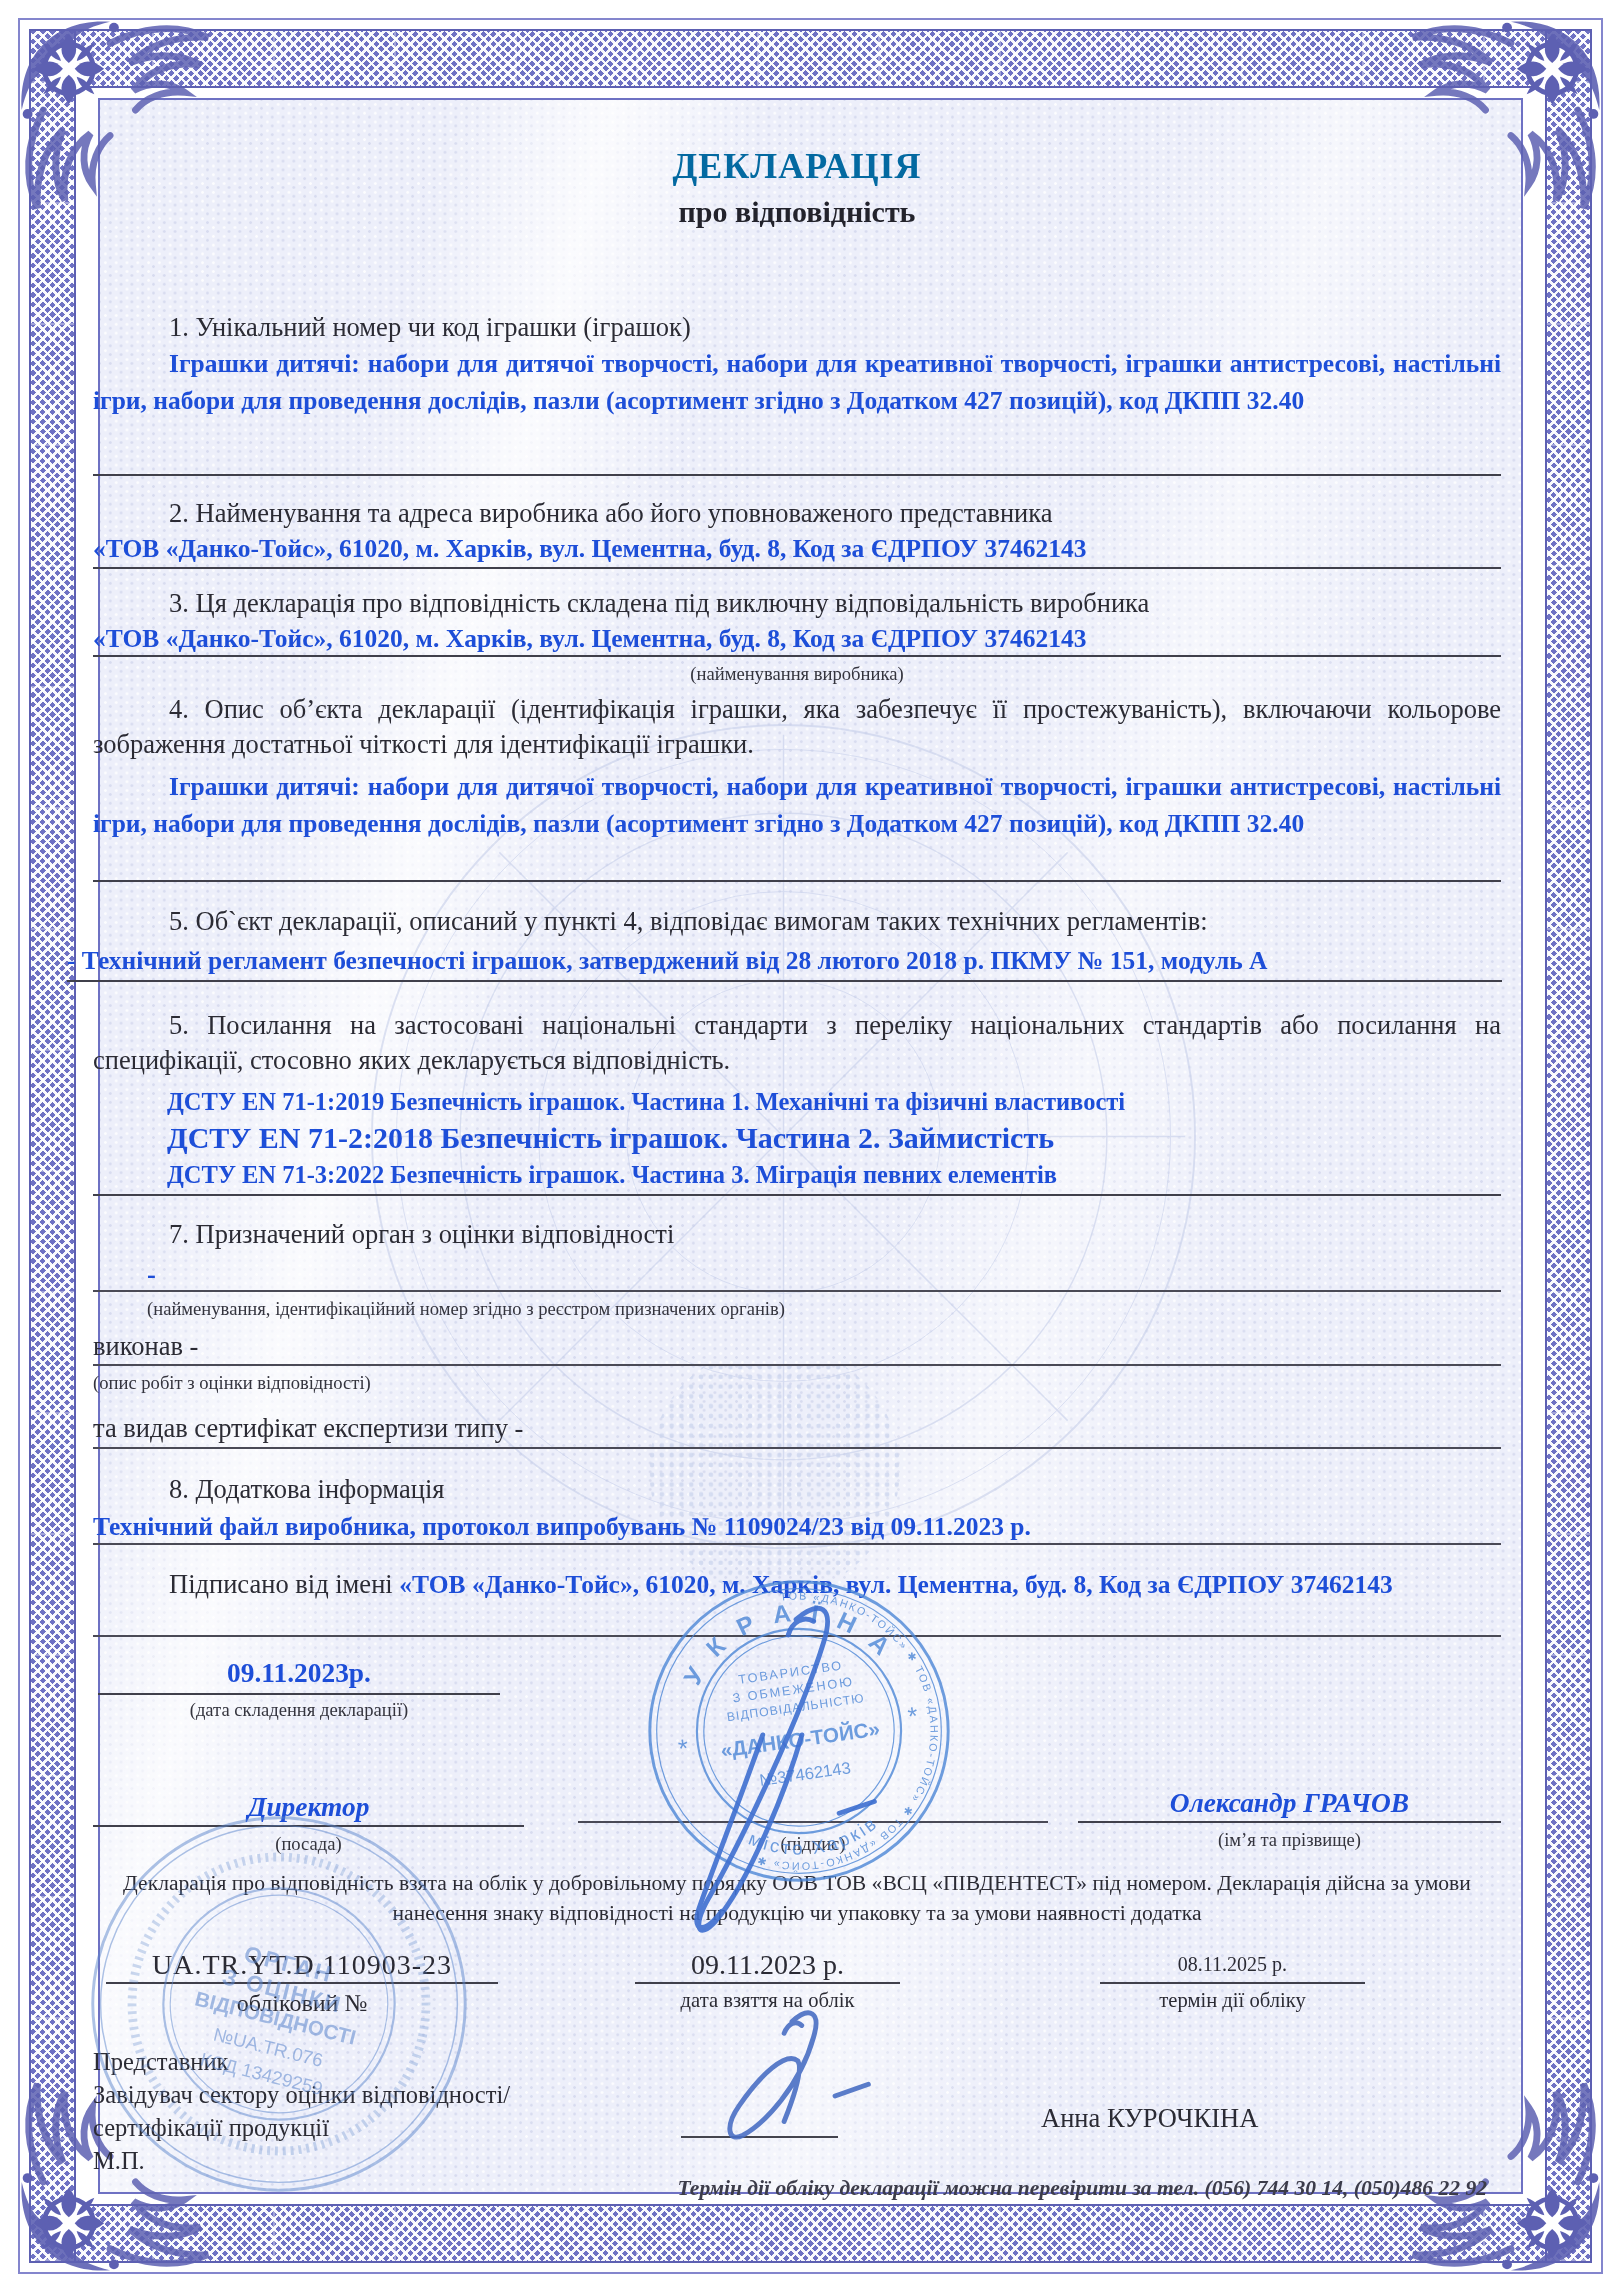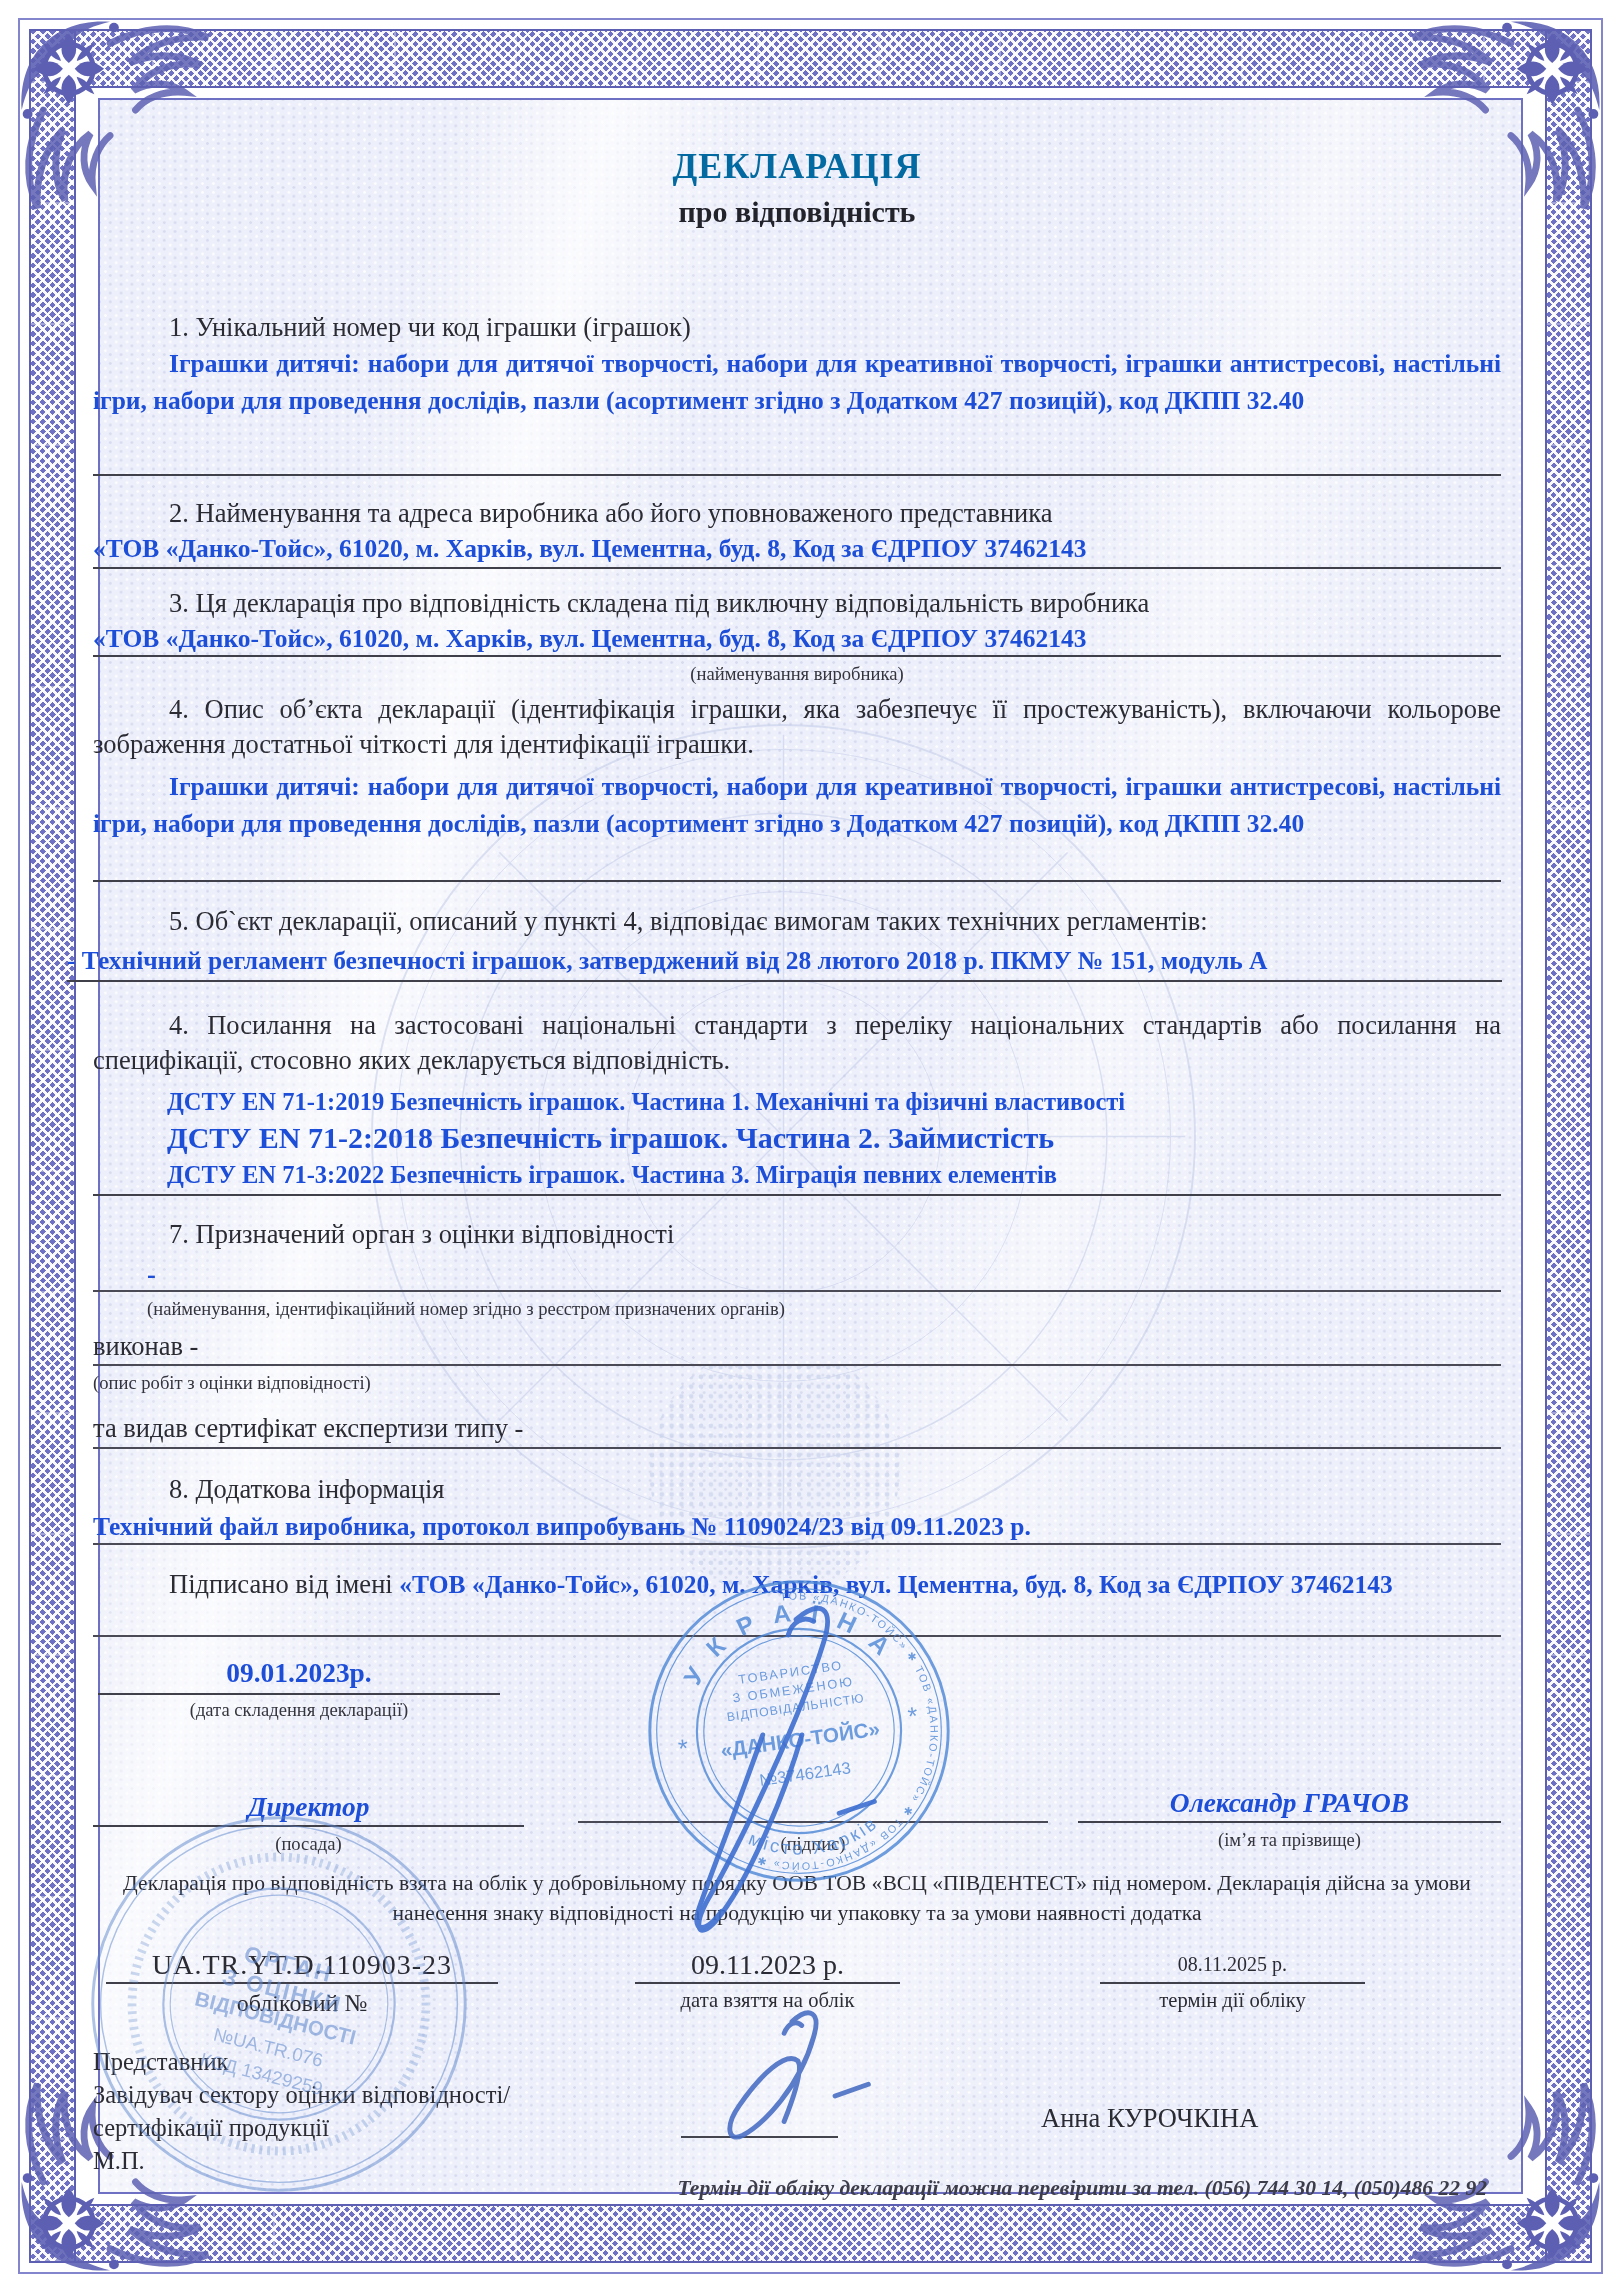--- a/index.html
+++ b/index.html
@@ -141,21 +141,21 @@
   <div class="abs content center cap" style="top:663px">(найменування виробника)</div>
 
   <div class="abs content h just" style="top:692px">4. Опис об’єкта декларації (ідентифікація іграшки, яка забезпечує її простежуваність), включаючи кольорове зображення достатньої чіткості для ідентифікації іграшки.</div>
   <div class="abs content h b just" style="top:768px;font-size:25.5px;line-height:37px">Іграшки дитячі: набори для дитячої творчості, набори для креативної творчості, іграшки антистресові, настільні ігри, набори для проведення дослідів, пазли (асортимент згідно з Додатком 427 позицій), код ДКПП 32.40</div>
   <div class="rule" style="top:880px"></div>
 
   <div class="abs content h" style="top:904px;padding-left:76px;box-sizing:border-box">5. Об`єкт декларації, описаний у пункті 4, відповідає вимогам таких технічних регламентів:</div>
   <div class="abs h b" style="left:67px;top:943px;width:1435px;font-size:25.5px">- Технічний регламент безпечності іграшок, затверджений від 28 лютого 2018 р. ПКМУ № 151, модуль А</div>
   <div class="rule" style="top:980px;left:67px;width:1435px"></div>
 
-  <div class="abs content h just" style="top:1008px">4. Посилання на застосовані національні стандарти з переліку національних стандартів або посилання на специфікації, стосовно яких декларується відповідність.</div>
+  <div class="abs content h just" style="top:1008px">5. Посилання на застосовані національні стандарти з переліку національних стандартів або посилання на специфікації, стосовно яких декларується відповідність.</div>
   <div class="abs h b" style="left:167px;top:1084px;width:1333px;font-size:24.5px">ДСТУ EN 71-1:2019 Безпечність іграшок. Частина 1. Механічні та фізичні властивості</div>
   <div class="abs h b" style="left:167px;top:1120px;width:1333px;font-size:30px">ДСТУ EN 71-2:2018 Безпечність іграшок. Частина 2. Займистість</div>
   <div class="abs h b" style="left:167px;top:1157px;width:1333px;font-size:24.5px">ДСТУ EN 71-3:2022 Безпечність іграшок. Частина 3. Міграція певних елементів</div>
   <div class="rule" style="top:1194px"></div>
 
   <div class="abs content h" style="top:1217px;padding-left:76px;box-sizing:border-box">7. Призначений орган з оцінки відповідності</div>
   <div class="abs h b" style="left:147px;top:1257px">-</div>
   <div class="rule rule-thin" style="top:1290px"></div>
   <div class="abs cap" style="left:147px;top:1298px">(найменування, ідентифікаційний номер згідно з реєстром призначених органів)</div>
   <div class="abs h" style="left:93px;top:1329px">виконав -</div>
@@ -167,21 +167,21 @@
   <div class="abs content h" style="top:1472px;padding-left:76px;box-sizing:border-box">8. Додаткова інформація</div>
   <div class="abs content h b" style="top:1509px;font-size:25.5px">Технічний файл виробника, протокол випробувань № 1109024/23 від 09.11.2023 р.</div>
   <div class="rule rule-thin" style="top:1543px"></div>
 
   <div class="abs content h just" style="top:1568px;line-height:33px">
     <span>Підписано від імені </span><span class="b" style="font-size:25.5px">«ТОВ «Данко-Тойс», 61020,   м. Харків, вул. Цементна,  буд. 8,   Код за ЄДРПОУ 37462143</span>
   </div>
   <div class="rule rule-thin" style="top:1635px"></div>
 
   <div class="abs center" style="left:98px;top:1656px;width:402px">
-    <div class="h b ublock" style="font-size:27.4px;padding-bottom:2px">09.01.2023р.</div>
+    <div class="h b ublock" style="font-size:27.4px;padding-bottom:2px">09.11.2023р.</div>
     <div class="cap" style="margin-top:3.9px">(дата складення декларації)</div>
   </div>
 
   <div class="abs center" style="left:93px;top:1790px;width:431px">
     <div class="h b italic ublock" style="font-size:27.4px;padding-bottom:0">Директор</div>
     <div class="cap" style="margin-top:5.9px">(посада)</div>
   </div>
   <div class="abs" style="left:578px;top:1821px;width:470px;border-top:2px solid #4a4a56"></div>
   <div class="abs center cap" style="left:578px;top:1833px;width:470px">(підпис)</div>
   <div class="abs center" style="left:1078px;top:1786px;width:423px">

